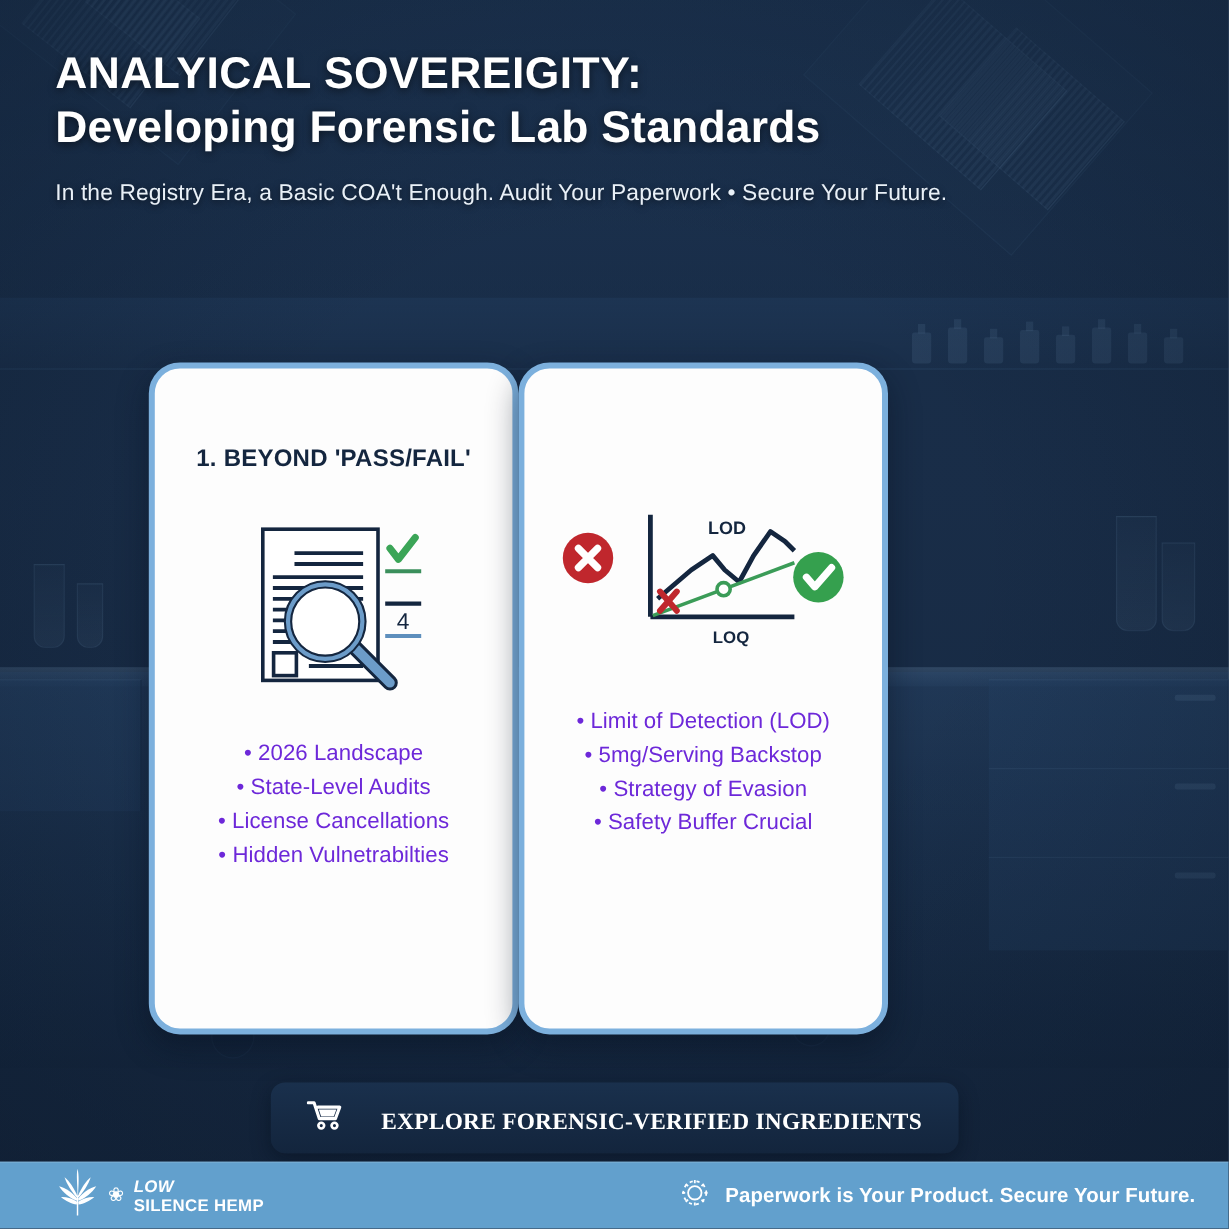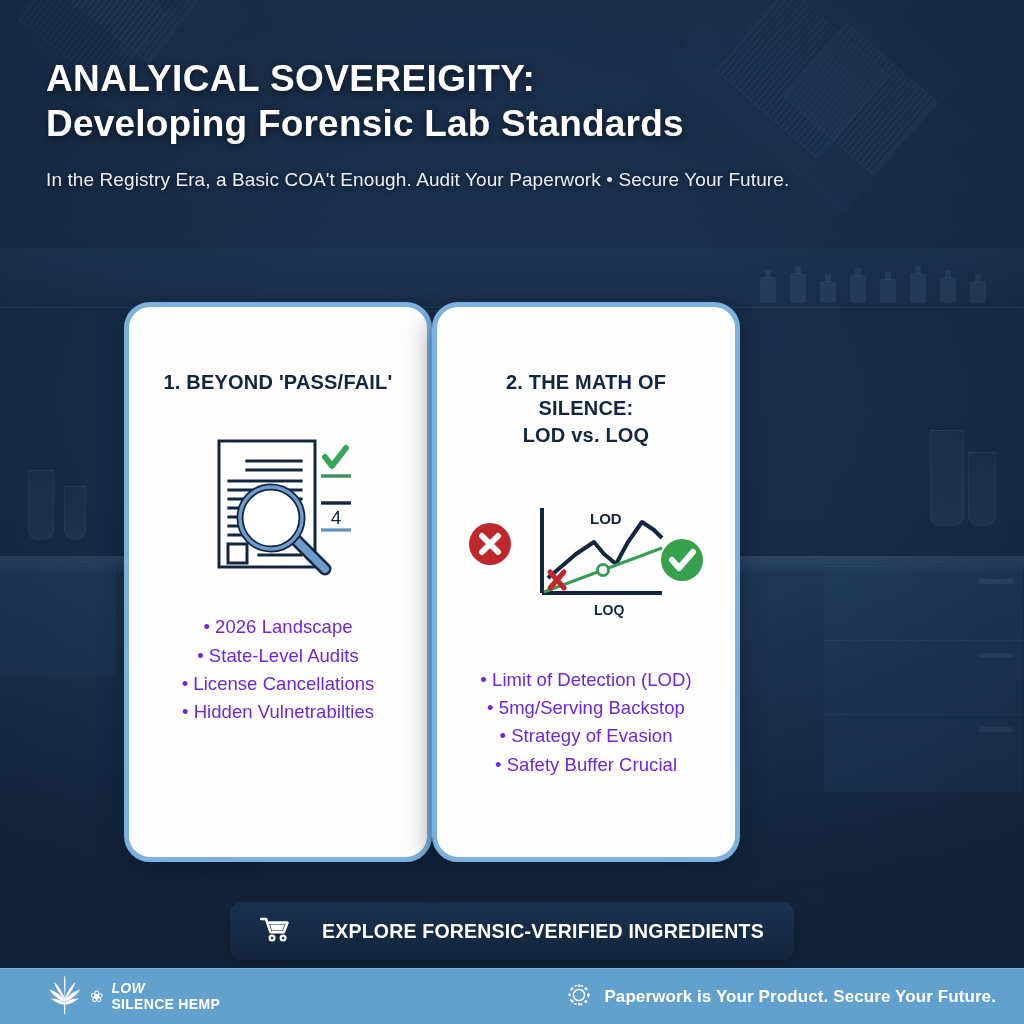--- a/index.html
+++ b/index.html
@@ -114,21 +114,21 @@
   .vignette {
     position: absolute; inset: 0;
     background: radial-gradient(ellipse 85% 75% at 50% 45%, rgba(10,22,38,0) 35%, rgba(10,22,38,0.48) 100%);
   }
   .blue-wash {
     position: absolute; inset: 0;
     background: linear-gradient(180deg, rgba(22,44,72,0.55) 0%, rgba(20,40,66,0.30) 40%, rgba(16,32,54,0.55) 100%);
   }
 
   
-  .header { position: absolute; left: 0; top: 18px; width: 1024px; padding: 40px 46px 0; }
+  .header { position: absolute; left: 0; top: 0; width: 1024px; padding: 40px 46px 0; }
 
   .title-line-1 {
     font-size: 37px;
     font-weight: bold;
     letter-spacing: 0.4px;
     color: #ffffff;
     text-shadow: 0 2px 7px rgba(0,0,0,0.55);
     line-height: 1.12;
   }
   .title-line-2 {
@@ -197,26 +197,27 @@
     letter-spacing: 0.05px;
   }
 
   
   .cta {
     position: absolute;
     left: 50%;
     transform: translateX(-50%);
     top: 902px;
     display: flex;
-    align-items: center;
+    align-items: flex-end;
     gap: 32px;
     padding: 14px 30px;
     background: linear-gradient(180deg, rgba(26,49,78,0.92), rgba(19,37,61,0.94));
     border-radius: 12px;
     box-shadow: 0 5px 16px rgba(5,14,26,0.45);
+    font-family: Liberation Serif, serif;
   }
   .cta-label {
     color: #ffffff;
     font-size: 19.5px;
     font-weight: bold;
     letter-spacing: 0.2px;
     white-space: nowrap;
   }
 
   
@@ -344,24 +345,20 @@
 
       <ul class="bullets">
         <li>• 2026 Landscape</li>
         <li>• State-Level Audits</li>
         <li>• License Cancellations</li>
         <li>• Hidden Vulnetrabilties</li>
       </ul>
     </div>
 
     <div class="card">
-      <div class="card-title">
-        <span>2. THE MATH OF SILENCE:</span><br>
-        <span>LOD vs. LOQ</span>
-      </div>
 
       <div class="card-icon">
         <svg width="240" height="130" viewBox="0 0 240 130">
 
           <circle cx="24" cy="52" r="21" fill="#c0272d"></circle>
           <path d="M16 44 l16 16 M32 44 l-16 16" stroke="#ffffff" stroke-width="6" stroke-linecap="round"></path>
 
           <line x1="76" y1="16" x2="76" y2="101" stroke="#14263f" stroke-width="4"></line>
           <line x1="76" y1="101" x2="196" y2="101" stroke="#14263f" stroke-width="4"></line>
 

